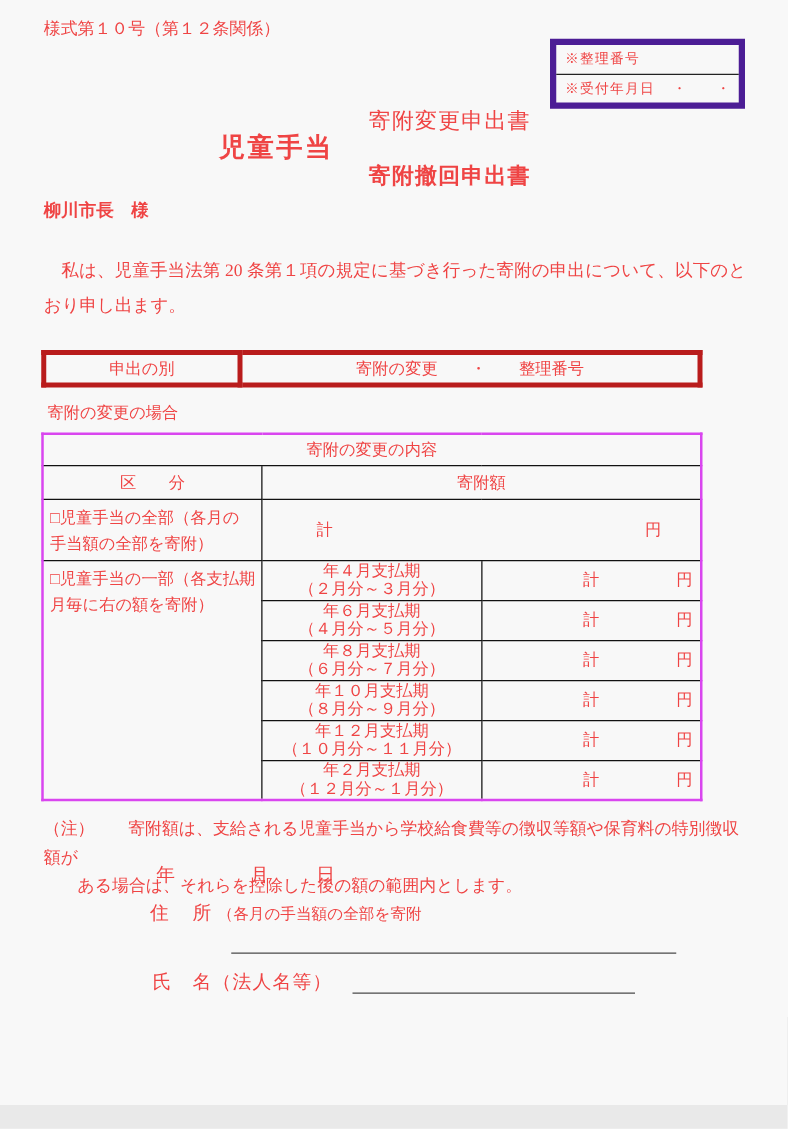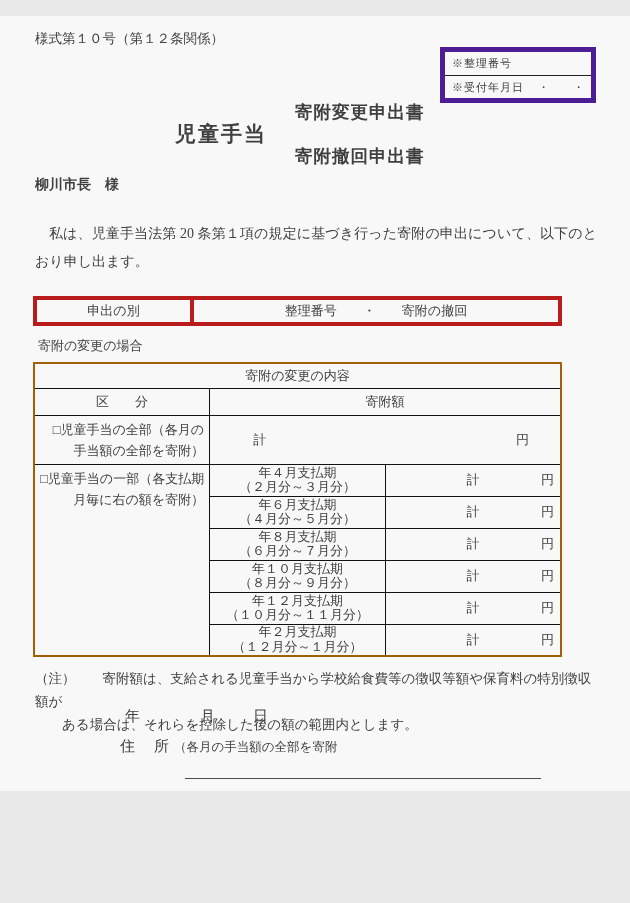--- a/index.html
+++ b/index.html
@@ -1,55 +1,55 @@
 <!DOCTYPE html>
 <html><head>
 <meta charset="utf-8">
 <style>
   * { margin:0; padding:0; box-sizing:border-box; }
   html,body { background:#e9e9e9; }
   .page {
     position:relative;
-    width:630px; height:775px;
-    margin:16px auto;
+    width:630px; height:884px;
+    margin:0 auto;
     background:#f8f8f8;
-    color:#404040;
+    color:#ef4444;
     font-family:"Liberation Serif","DejaVu Serif",serif;
     overflow:hidden;
   }
   .form-code { position:absolute; left:35px; top:14px; font-size:13.5px; }
   
   .ref-box { position:absolute; left:440px; top:31px; width:156px; border:5px solid #4c1d95; background:#f8f8f8; }
   .ref-row { height:23px; line-height:23px; font-size:11px; letter-spacing:1px; padding-left:7px; white-space:nowrap; }
   .ref-row + .ref-row { border-top:1px solid #222; }
   .ref-dot1 { margin-left:14px; letter-spacing:0; }
   .ref-dot2 { margin-left:24px; letter-spacing:0; }
   
   .title-block { position:absolute; left:0; top:84px; width:100%; height:76px; }
   .title-prefix { position:absolute; left:175px; top:20px; font-size:21px; font-weight:bold; letter-spacing:2px; }
-  .title-line1 { position:absolute; left:295px; top:0; font-size:17.5px; font-weight:bold; letter-spacing:1px; }
+  .title-line1 { position:absolute; left:295px; top:0; font-size:17.5px; font-weight:normal; letter-spacing:1px; }
   .title-line2 { position:absolute; left:295px; top:44px; font-size:17.5px; font-weight:bold; letter-spacing:1px; }
   .addressee { position:absolute; left:35px; top:160px; font-size:14px;font-weight:bold; }
   .intro { position:absolute; left:35px; top:204px; width:562px; font-size:14px; line-height:28px; text-indent:1em; text-align:justify; }
   
   .type-table { position:absolute; left:33px; top:280px; width:529px; border-collapse:collapse; table-layout:fixed; background:#f8f8f8; }
   .type-table, .type-table td { border:4px solid #b91c1c; }
   .type-table { border-width:2px; }
   .type-table td { height:26px; font-size:13px; text-align:center; vertical-align:middle; }
   .type-table td.c1 { width:157px; }
   .section-label { position:absolute; left:38px; top:321px; font-size:13px; }
   
   .main-table { position:absolute; left:33px; top:346px; width:529px; border-collapse:collapse; table-layout:fixed; background:#f8f8f8; }
   .main-table td { border:1px solid #111; font-size:13px; vertical-align:middle; }
-  .main-table { border:2px solid #a16207; }
+  .main-table { border:2px solid #d946ef; }
   .tbl-title td { height:25px; text-align:center; }
   .tbl-head td { height:27px; text-align:center; }
   .col-cat { width:157px; }
   .col-period { width:188px; }
-  .cat-cell { vertical-align:top !important; padding:3px 5px 0 5px; line-height:21px; font-size:13px;text-align:right; }
+  .cat-cell { vertical-align:top !important; padding:3px 5px 0 5px; line-height:21px; font-size:13px; }
   .row-full td { height:49px; }
   .full-amount { display:flex; justify-content:space-between; align-items:center; padding:0 31px 0 43px; }
   .row-period td { height:32px; }
   .period-cell { text-align:center; font-size:12px; line-height:14.5px; }
   .amount-cell { position:relative; text-align:center; }
   .amount-cell .yen { position:absolute; right:6px; top:50%; transform:translateY(-50%); }
   
   .note { position:absolute; left:35px; top:651px; width:565px; font-size:13.5px; line-height:23px; }
   .note-line2 { padding-left:27px; }
   
@@ -87,21 +87,21 @@
   </div>
 
   <div class="addressee">柳川市長　様</div>
 
   <div class="intro">私は、児童手当法第 20 条第１項の規定に基づき行った寄附の申出について、以下のとおり申し出ます。</div>
 
   <table class="type-table">
     <tbody>
         <tr>
       <td class="c1">申出の別</td>
-      <td>整理番号　　・　　寄附の撤回</td>
+      <td>寄附の変更　　・　　整理番号</td>
     </tr>
   </tbody>
     </table>
 
   <div class="section-label">寄附の変更の場合</div>
 
   <table class="main-table">
     <tbody>
         <tr class="tbl-title">
       <td colspan="3">寄附の変更の内容</td>

